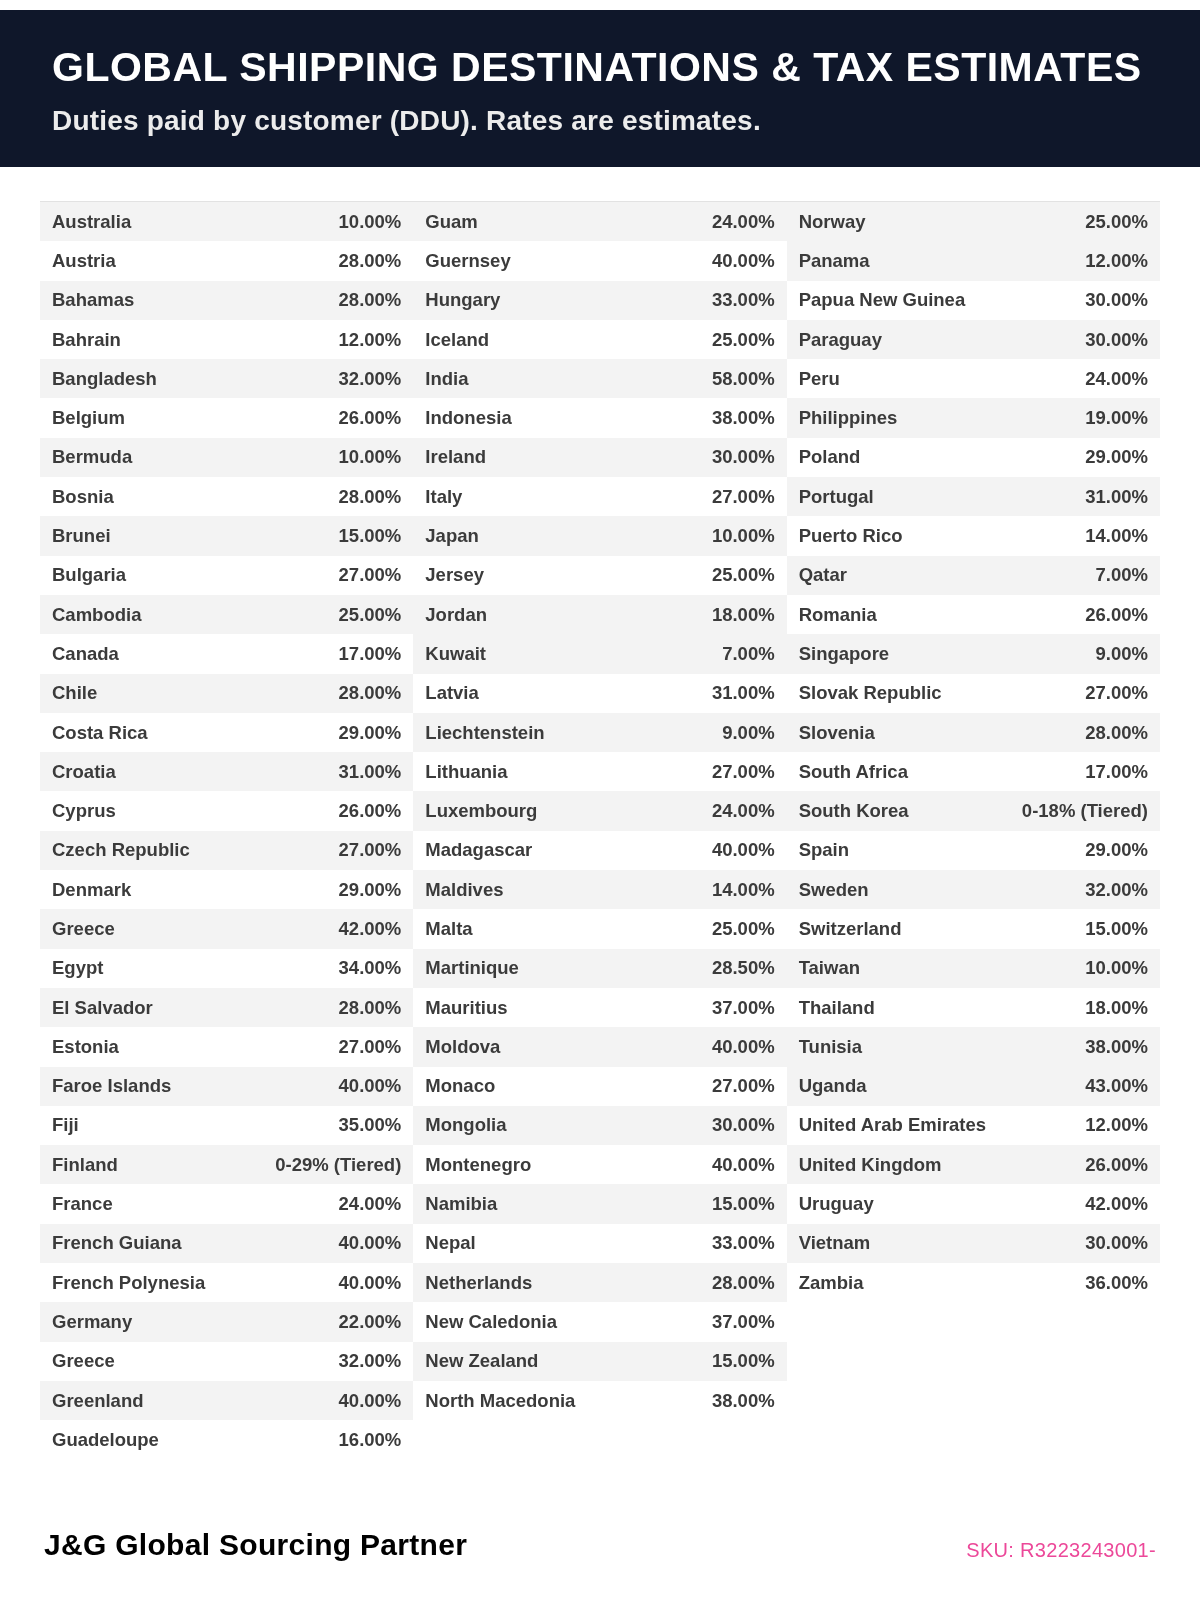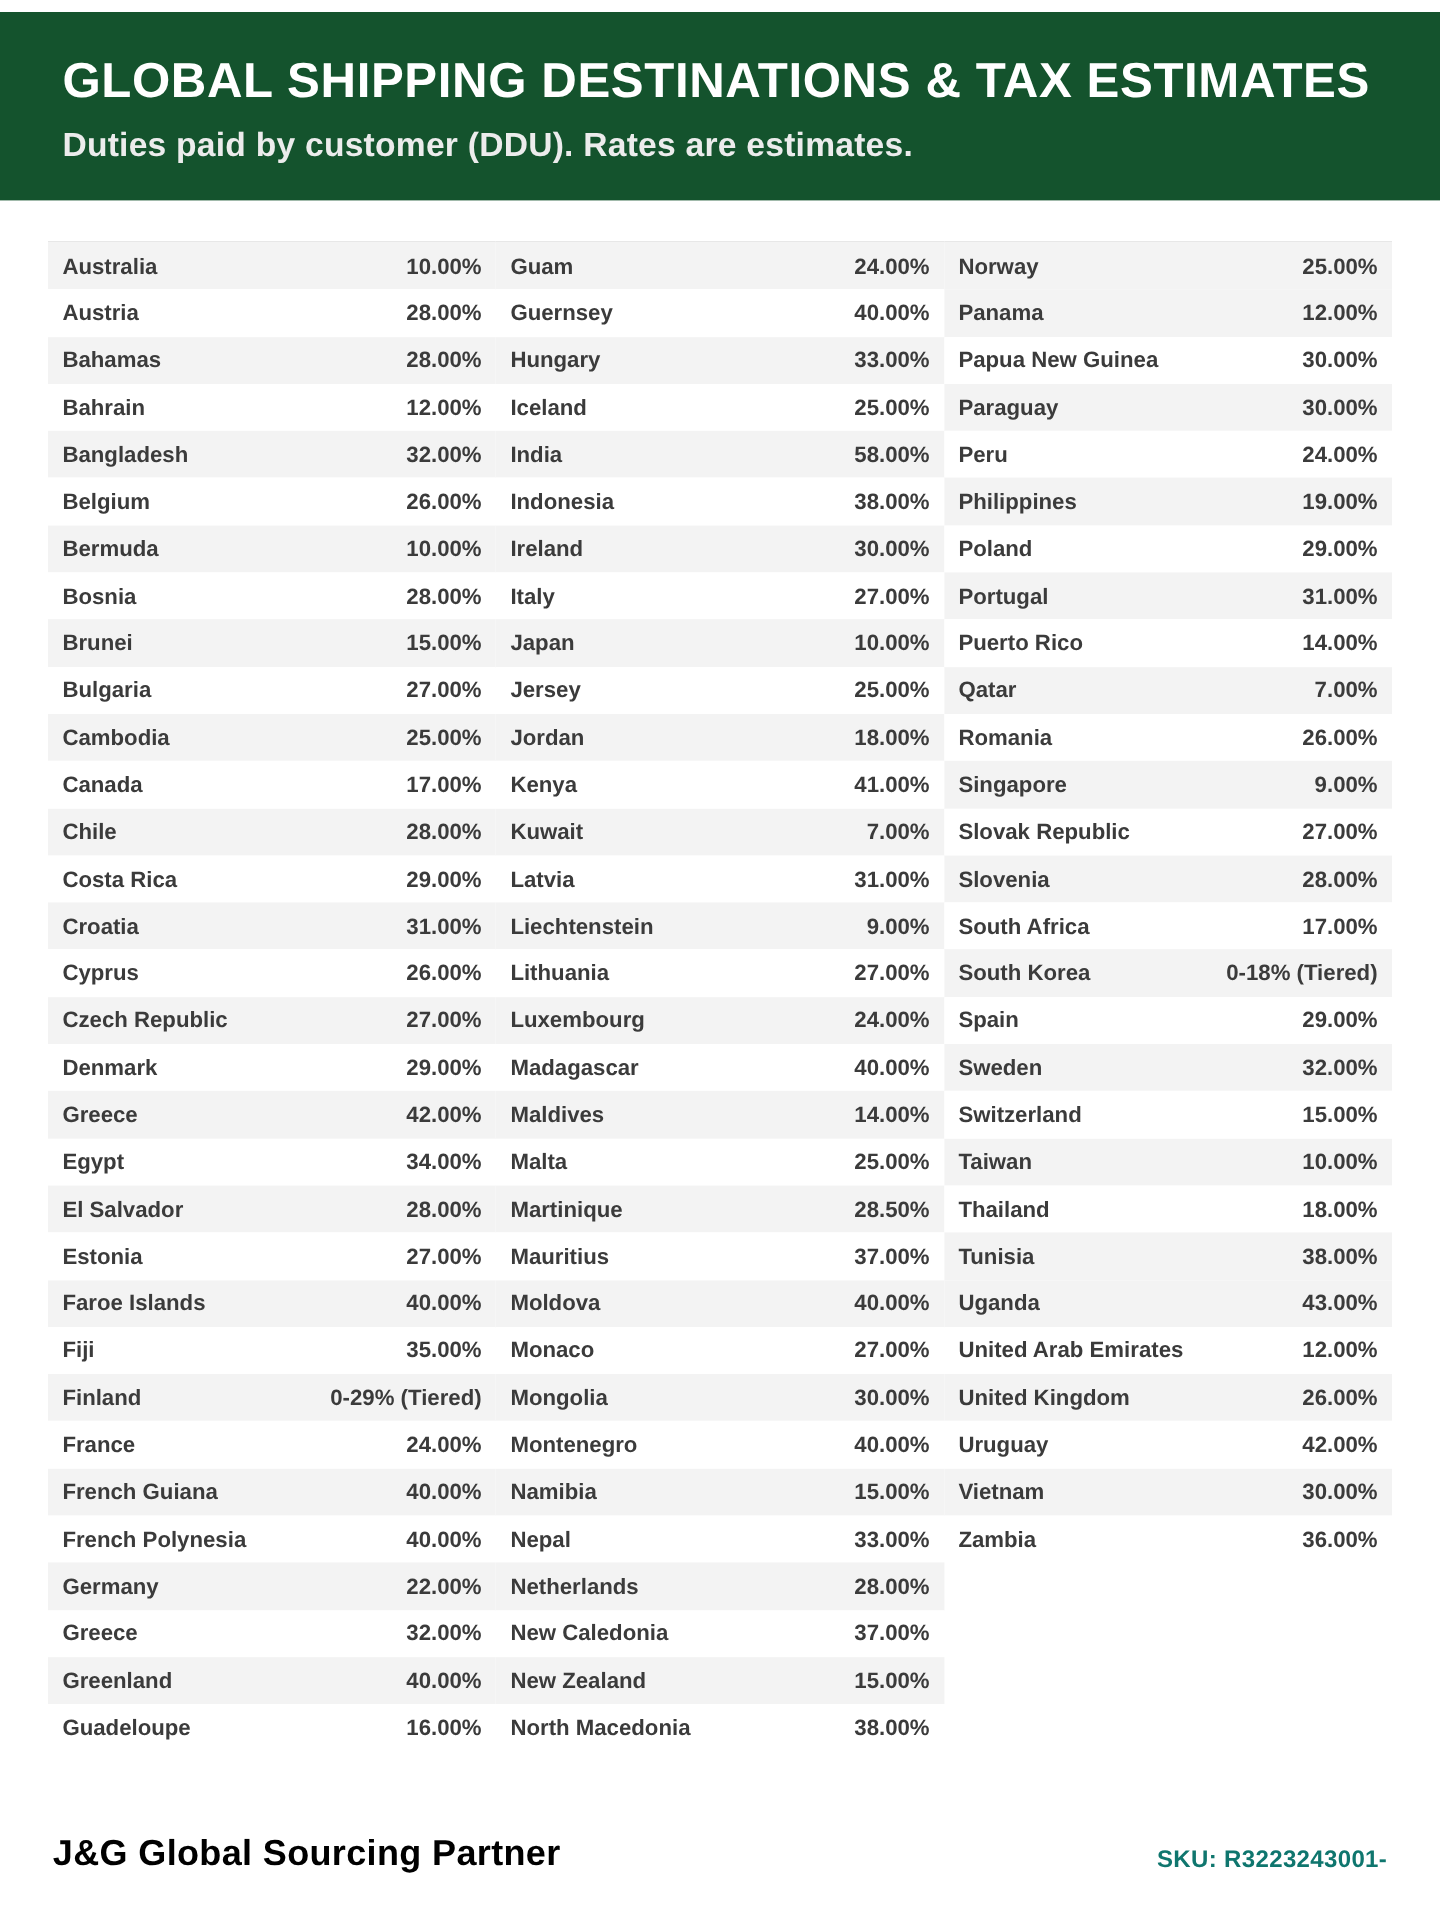--- a/index.html
+++ b/index.html
@@ -12,21 +12,21 @@
     overflow: hidden;
   }
   .page {
     width: 1200px;
     height: 1600px;
     background: #ffffff;
     position: relative;
     padding-top: 10px;
   }
   .header {
-    background: #14532d;
+    background: #0f172a;
     color: #ffffff;
     padding: 34px 64px 30px 52px;
     width: 1200px;
   }
   .header h1 {
     font-size: 41px;
     font-weight: 800;
     letter-spacing: 0.5px;
     color: #ffffff;
     white-space: nowrap;
@@ -73,22 +73,22 @@
     padding: 0 44px 0 44px;
   }
   .footer .brand {
     font-size: 30px;
     font-weight: 800;
     color: #000000;
     letter-spacing: 0.3px;
   }
   .footer .sku {
     font-size: 20px;
-    font-weight: 700;
-    color: #0f766e;
+    font-weight: 400;
+    color: #ec4899;
     letter-spacing: 0.3px;
   }
 </style>
 </head>
 <body>
 
 <div class="page">
 
   <div class="header">
     <h1>GLOBAL SHIPPING DESTINATIONS &amp; TAX ESTIMATES</h1>
@@ -264,24 +264,20 @@
           <span class="rate">10.00%</span>
         </div>
         <div class="row even">
           <span class="country">Jersey</span>
           <span class="rate">25.00%</span>
         </div>
         <div class="row odd">
           <span class="country">Jordan</span>
           <span class="rate">18.00%</span>
         </div>
-        <div class="row even">
-          <span class="country">Kenya</span>
-          <span class="rate">41.00%</span>
-        </div>
         <div class="row odd">
           <span class="country">Kuwait</span>
           <span class="rate">7.00%</span>
         </div>
         <div class="row even">
           <span class="country">Latvia</span>
           <span class="rate">31.00%</span>
         </div>
         <div class="row odd">
           <span class="country">Liechtenstein</span>

